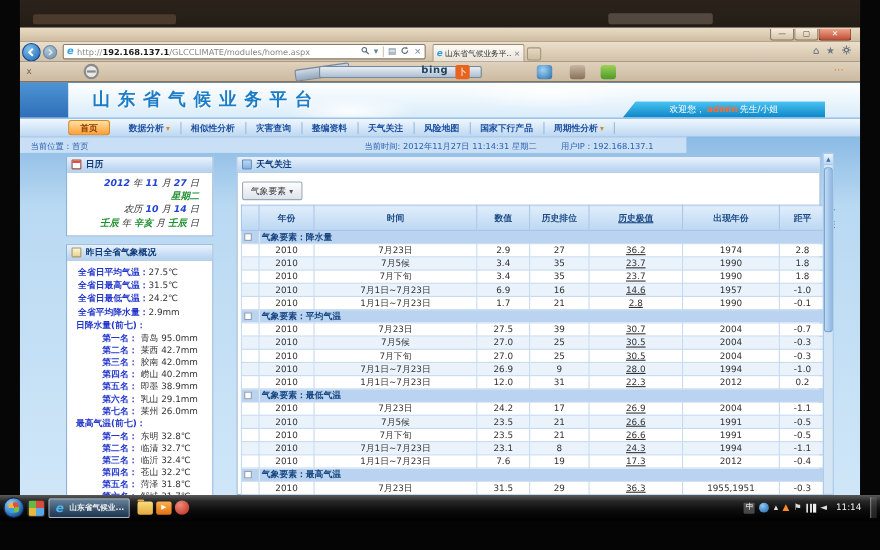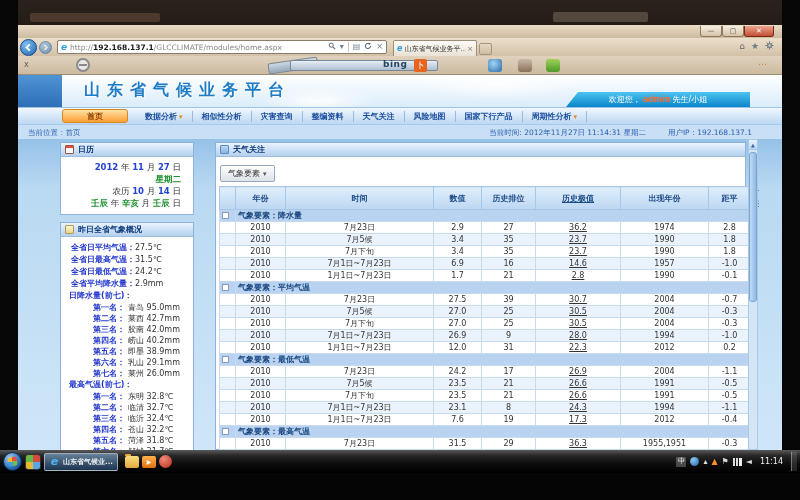--- a/index.html
+++ b/index.html
@@ -62,37 +62,37 @@
      linear-gradient(180deg,#ffffff,#d9ecfa);}
   .hdr-blue-rect{position:absolute;left:0;top:0;width:44px;height:32px;background:linear-gradient(180deg,#4e94d4,#2e6fb8);}
   .site-title{position:absolute;left:66px;top:5px;font-size:16px;font-weight:bold;color:#1d7cc6;letter-spacing:7px;text-shadow:1px 1px 1px rgba(255,255,255,.9);}
   .ribbon{position:absolute;right:32px;top:17px;width:184px;height:15px;background:linear-gradient(180deg,#4cc4f2,#0b85c8);clip-path:polygon(12px 0,100% 0,100% 100%,0 100%);display:flex;align-items:center;justify-content:center;font-size:8px;color:#fff;}
   .ribbon .usr{color:#ff6a2a;font-weight:bold;margin:0 2px;}
 
   
   .navbar{position:absolute;left:0;top:32px;width:764px;height:17px;background:linear-gradient(180deg,#f0f7ff,#bdd8f2);border-top:1px solid #9fc3e6;display:flex;align-items:center;padding-left:44px;}
   .nav-item{font-size:8px;font-weight:bold;color:#1c4f9e;padding:0 9px;border-right:1px solid #9ab9dd;height:11px;line-height:11px;white-space:nowrap;cursor:pointer;}
   .nav-item .arr{color:#d98a22;font-size:7px;margin-left:2px;}
-  .nav-item.active{background:linear-gradient(180deg,#ffe2a3,#ff9f35);border:1px solid #d9871f;border-radius:3px;color:#8a3c00;height:14px;line-height:13px;padding:0 24px;margin-right:8px;}
-
-  
-  .statusbar{position:absolute;left:0;top:49px;width:764px;height:15px;background:#c9dff5;border-top:1px solid #a9c9e9;font-size:7.5px;color:#2a5fb0;}
+  .nav-item.active{background:linear-gradient(180deg,#ffe2a3,#ff9f35);border:1px solid #d9871f;border-radius:3px;color:#8a3c00;height:14px;line-height:13px;padding:0 10px;margin-right:8px;}
+
+  
+  .statusbar{position:absolute;left:0;top:49px;width:606px;height:15px;background:#c9dff5;border-top:1px solid #a9c9e9;font-size:7.5px;color:#2a5fb0;}
   .statusbar .loc{position:absolute;left:10px;top:3px;}
   .statusbar .right{position:absolute;right:30px;top:3px;display:flex;gap:22px;}
 
   
   .sidebar{position:absolute;left:42px;top:67px;width:134px;}
   .panel{background:#fff;border:1px solid #8fb2da;margin-bottom:7px;}
   .panel-h{height:14px;background:linear-gradient(180deg,#e9f2fd,#b5d1ef);border-bottom:1px solid #9bbede;display:flex;align-items:center;padding:0 4px;font-size:8px;font-weight:bold;color:#0d3a7a;}
   .p-ico{width:9px;height:9px;margin-right:4px;border-radius:1px;flex:0 0 auto;}
   .p-ico.cal{background:linear-gradient(180deg,#e84c3d 35%,#fdfdfd 35%);border:1px solid #a05040;}
   .p-ico.doc{background:linear-gradient(180deg,#fdf6d8,#e8d48a);border:1px solid #b09a58;}
   .p-ico.star{background:linear-gradient(180deg,#bcd8f2,#86b4e0);border:1px solid #5f8cc0;}
   .cal-body{padding:4px 12px 5px 4px;}
-  .cal-line{font-size:8.5px;text-align:right;line-height:12px;color:#333;}
+  .cal-line{font-size:8.5px;text-align:right;line-height:12px;color:#333;font-style:italic;}
   .c-num{color:#2343d6;font-weight:bold;}
   .c-green{color:#1e8f2e;font-weight:bold;}
   .c-plain{color:#333;}
   .wx-body{padding:5px 4px 6px 2px;}
   .wx-sum{font-size:8px;line-height:12px;padding-left:8px;white-space:nowrap;}
   .wx-sum .lbl{color:#2337cc;font-weight:bold;}
   .wx-sum .val{color:#333;}
   .wx-sec-t{font-size:8px;line-height:12px;padding-left:6px;color:#2337cc;font-weight:bold;}
   .wx-row{display:flex;font-size:8px;line-height:11px;}
   .wx-row .rank{width:62px;text-align:right;color:#2337cc;font-weight:bold;flex:0 0 auto;}

